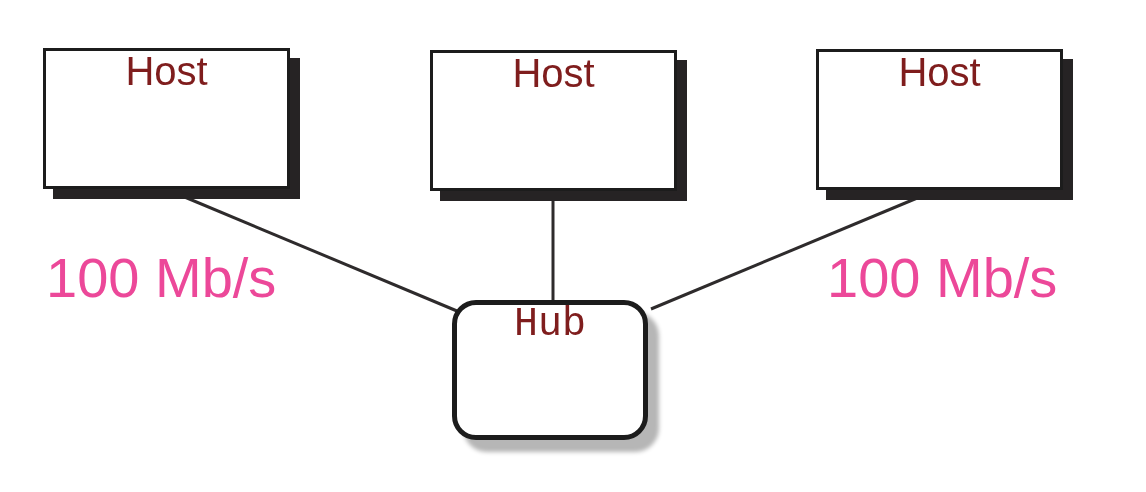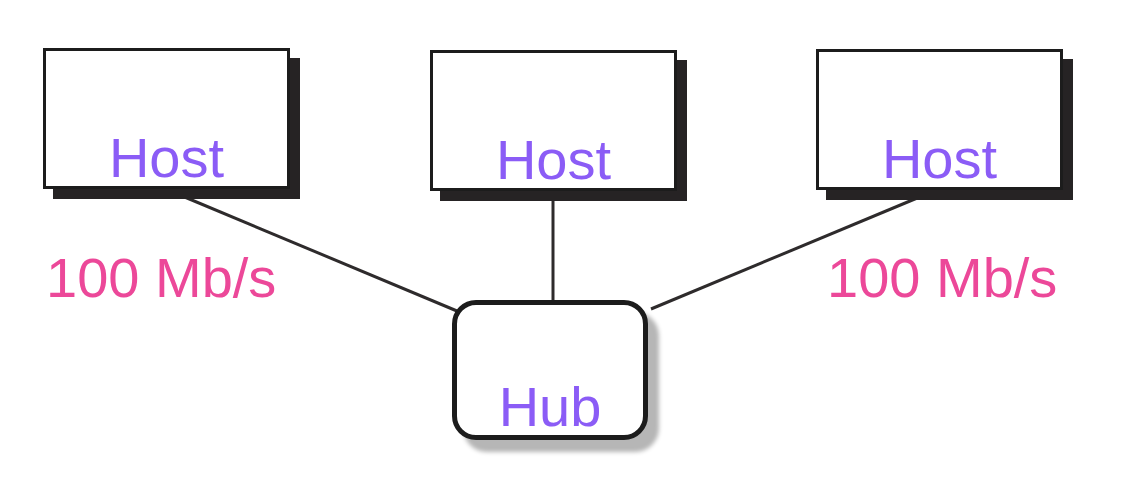--- a/index.html
+++ b/index.html
@@ -14,45 +14,46 @@
   svg.wires {
     position: absolute;
     left: 0; top: 0;
     width: 1146px; height: 492px;
     z-index: 1;
   }
   .node {
     position: absolute;
     z-index: 2;
     display: flex;
-    align-items: flex-end;
+    align-items: flex-start;
     justify-content: center;
     background: #ffffff;
     box-sizing: border-box;
-    color: #8b5cf6;
-    font-size: 56px;
+    color: #7f1d1d;
+    font-size: 40px;
     line-height: 1;
   }
   .host {
     width: 247px;
     height: 141px;
     border: 3px solid #1c1c1c;
     box-shadow: 10px 10px 0 #262324;
   }
   #host-left   { left: 43px;  top: 48px; }
   #host-middle { left: 430px; top: 50px; }
   #host-right  { left: 816px; top: 49px; }
   .hub {
     left: 452px;
     top: 300px;
     width: 196px;
     height: 140px;
     border: 5px solid #1c1c1c;
     border-radius: 24px;
     box-shadow: 11px 12px 4px #b6b6b6;
+    font-family: Liberation Mono, monospace;
   }
   .edge-label {
     position: absolute;
     z-index: 2;
     font-size: 56px;
     line-height: 1.1;
     color: #ec4899;
     white-space: nowrap;
   }
   #edge-label-left  { left: 46px;  top: 247px; }

